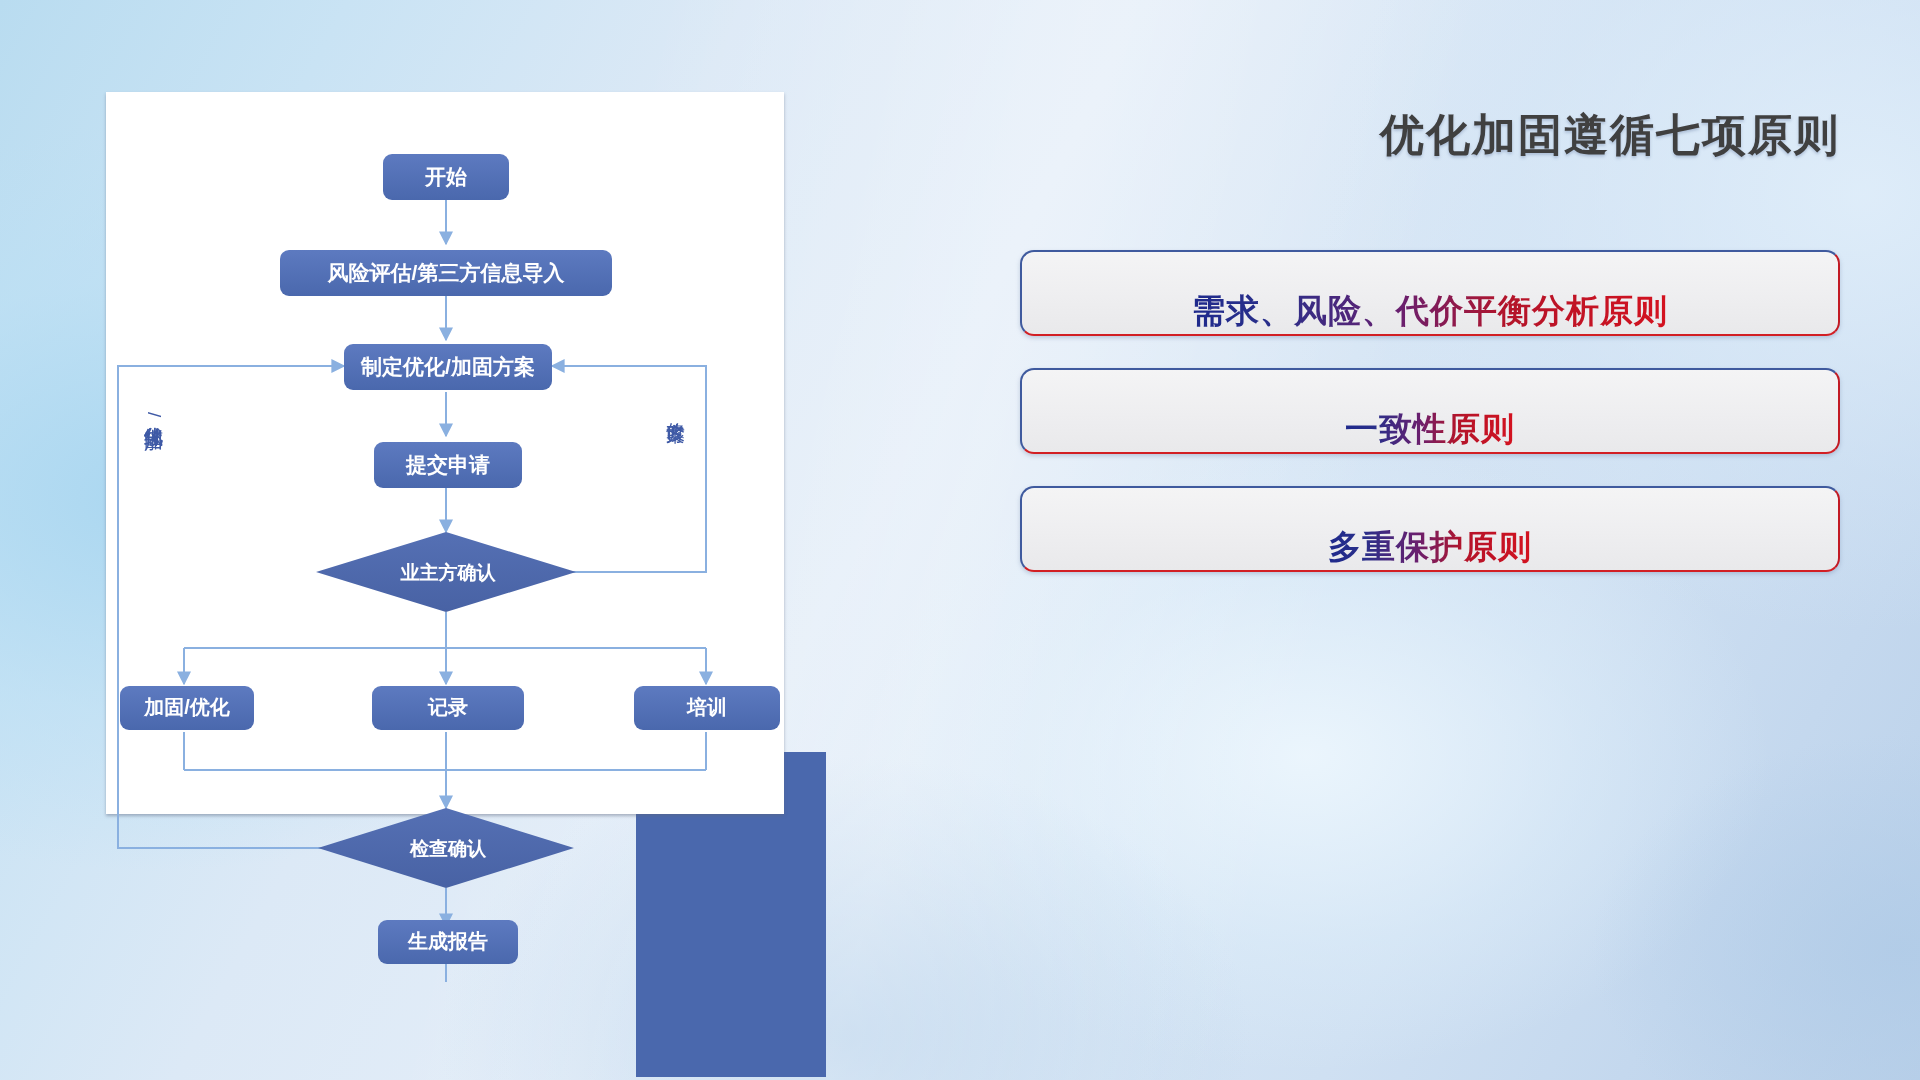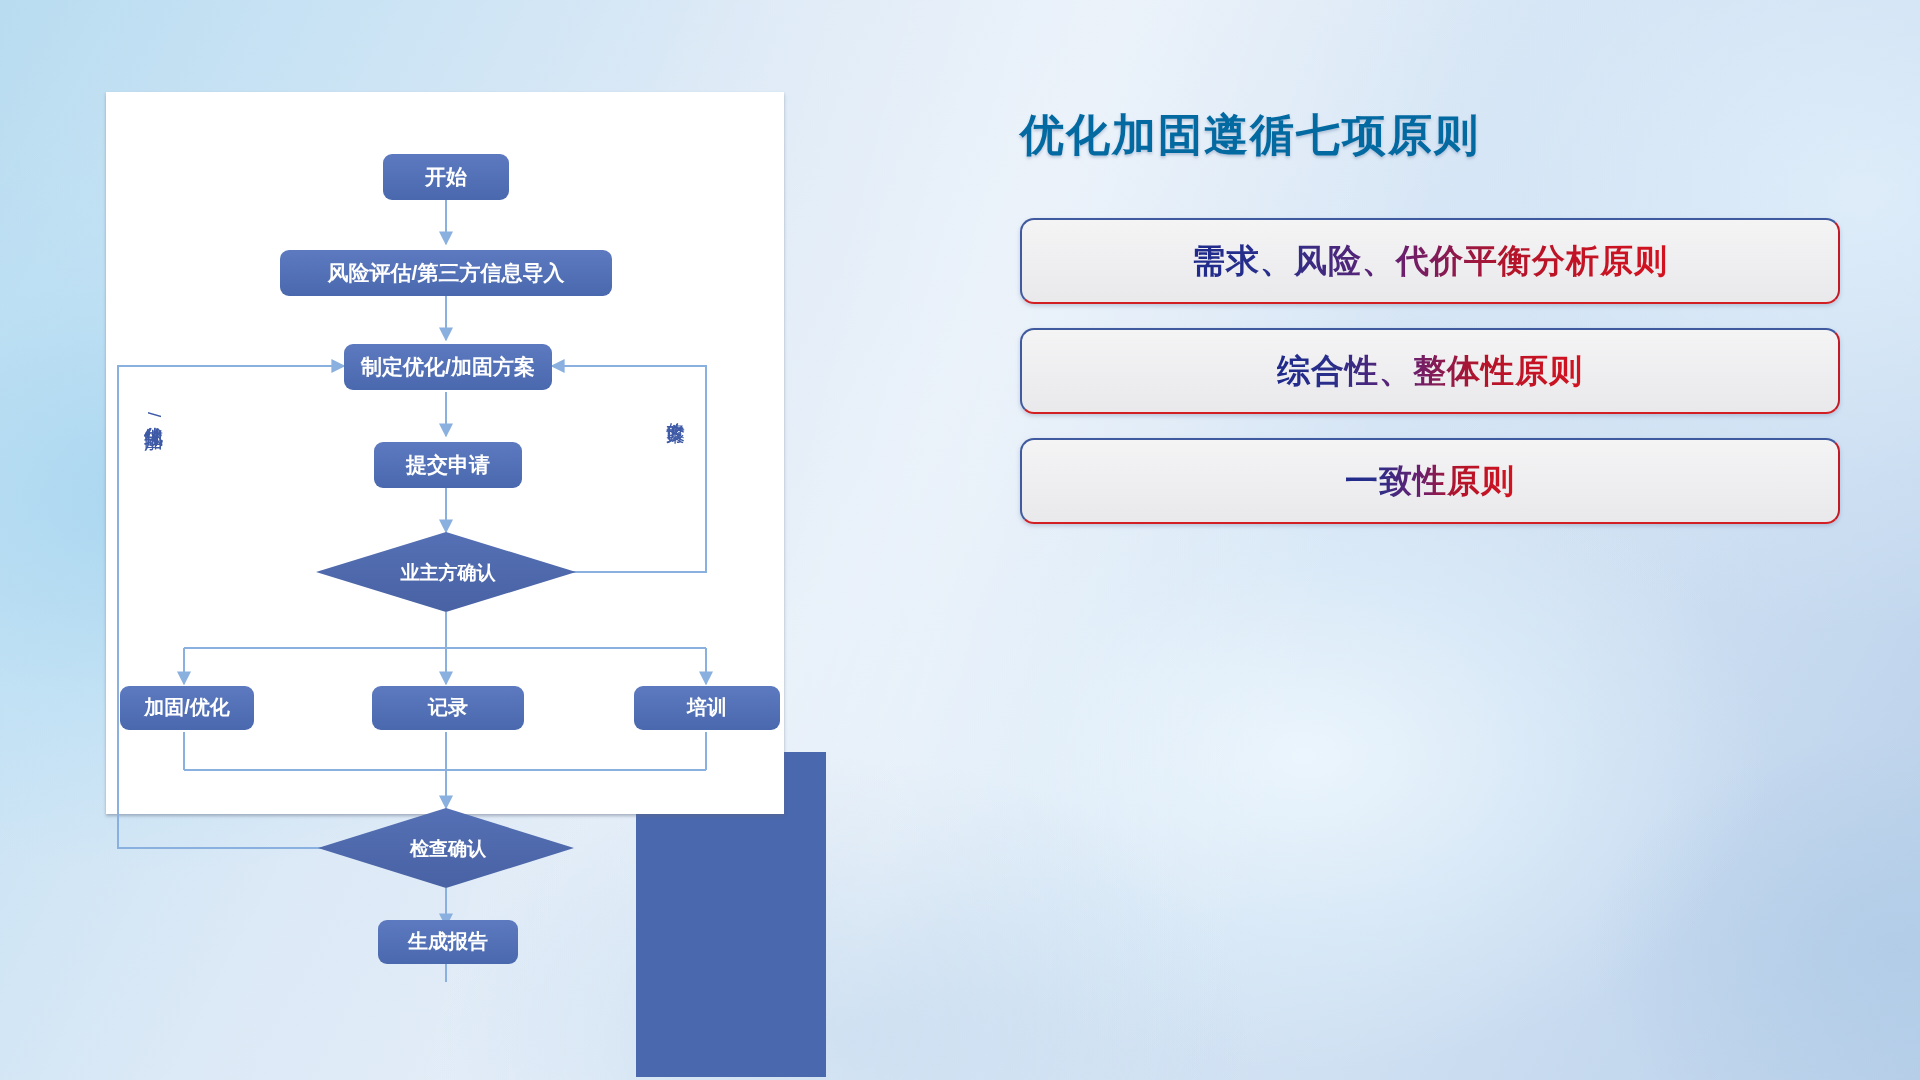--- a/index.html
+++ b/index.html
@@ -63,37 +63,38 @@
     dominant-baseline:middle;
   }
   .sideLabel{
     font-family:"Liberation Sans","DejaVu Sans",sans-serif;
     fill:#3f5aa6;font-weight:normal;
   }
 
   
   #right-panel{position:absolute;left:1020px;top:92px;width:820px;height:930px;z-index:2;}
   #panel-title{
-    position:absolute;left:0;top:14px;width:820px;text-align:left;
-    font-size:44px;font-weight:bold;color:#0369a1;
+    position:absolute;left:0;top:14px;width:820px;text-align:right;
+    font-size:44px;font-weight:bold;color:#404040;
     letter-spacing:2px;
     text-shadow:0 2px 3px rgba(120,140,175,.45);
   }
   #pill-list{position:absolute;left:0;top:126px;width:820px;}
   .pill{
     position:relative;height:86px;margin-bottom:24px;
     background:linear-gradient(180deg,#f4f4f5 0%,#eeeef0 55%,#e9e9eb 100%);
     border-radius:14px;
     border-top:2.5px solid #3f5a9e;
     border-left:2.5px solid #3f5a9e;
     border-right:2.5px solid #c21a24;
     border-bottom:2.5px solid #d21f24;
     box-shadow:0 2px 4px rgba(110,130,165,.35);
-    display:flex;align-items:center;justify-content:center;
+    display:flex;align-items:flex-end;justify-content:center;
     box-sizing:border-box;
+    margin-top:32px;
   }
   .pill-label{
     font-size:33px;font-weight:bold;letter-spacing:1px;
     background:linear-gradient(90deg,#1f2a8c 0%,#2a2f8a 18%,#6a1f6e 44%,#b3142a 66%,#d4121f 100%);
     -webkit-background-clip:text;background-clip:text;
     -webkit-text-fill-color:transparent;color:transparent;
     white-space:nowrap;
   }
 </style>
 </head>
@@ -219,19 +220,19 @@
 </div>
 
 <div id="right-panel">
   <div id="panel-title">优化加固遵循七项原则</div>
 
   <div id="pill-list">
     <div class="pill">
       <span class="pill-label">需求、风险、代价平衡分析原则</span>
     </div>
     <div class="pill">
-      <span class="pill-label">综合性、整体性原则</span>
+      <span class="pill-label">一致性原则</span>
     </div>
     <div class="pill">
-      <span class="pill-label">一致性原则</span>
+      <span class="pill-label">多重保护原则</span>
     </div>
   </div>
 </div>
 
 </body></html>

